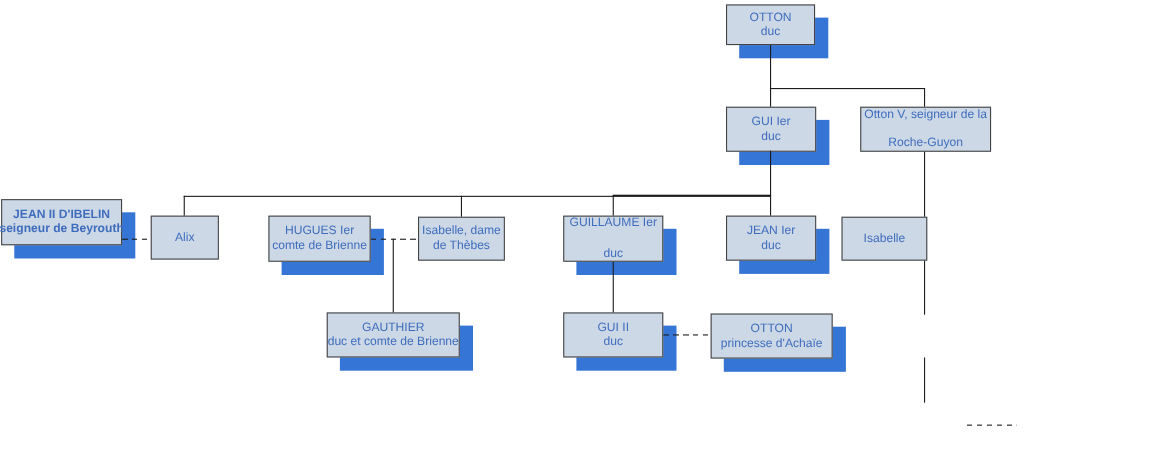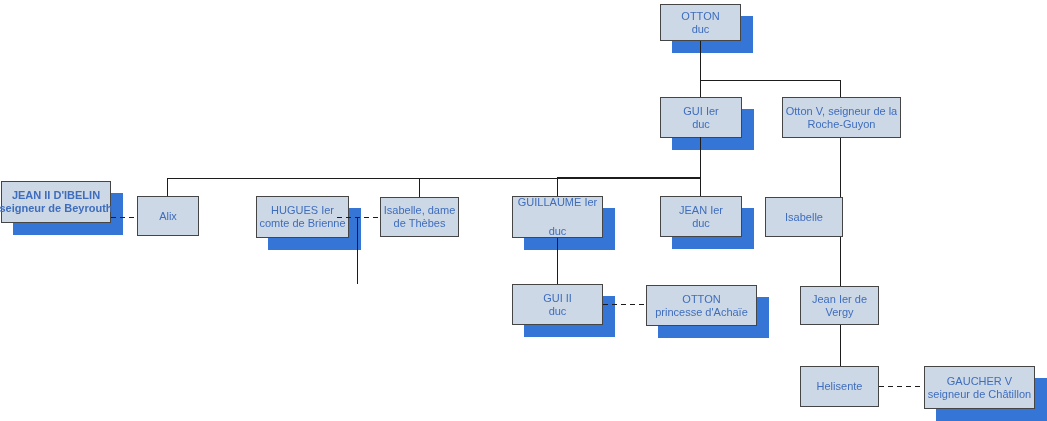--- a/index.html
+++ b/index.html
@@ -62,35 +62,35 @@
   <div class="node has-shadow" style="left:660px;top:4px;width:81px;height:37px;">
     <span>OTTON</span>
     <span>duc</span>
   </div>
 
   <div class="node has-shadow" style="left:660px;top:97px;width:82px;height:41px;">
     <span>GUI Ier</span>
     <span>duc</span>
   </div>
 
-  <div class="node" style="left:782px;top:97px;width:119px;height:41px;">
+  <div class="node" style="left:782px;top:97px;width:119px;height:41px;justify-content:space-between;">
     <span>Otton V, seigneur de la</span>
     <span>Roche-Guyon</span>
   </div>
 
   <div class="node has-shadow" style="left:1px;top:181px;width:110px;height:42px;font-weight:bold;">
     <span>JEAN II D'IBELIN</span>
     <span>seigneur de Beyrouth</span>
   </div>
 
   <div class="node" style="left:137px;top:196px;width:62px;height:40px;">
     <span>Alix</span>
   </div>
 
-  <div class="node has-shadow" style="left:256px;top:196px;width:93px;height:42px;">
+  <div class="node has-shadow" style="left:244px;top:196px;width:93px;height:42px;">
     <span>HUGUES Ier</span>
     <span>comte de Brienne</span>
   </div>
 
   <div class="node" style="left:380px;top:197px;width:79px;height:40px;">
     <span>Isabelle, dame</span>
     <span>de Thèbes</span>
   </div>
 
   <div class="node has-shadow" style="left:512px;top:196px;width:91px;height:42px;gap:16px;">
@@ -100,44 +100,37 @@
 
   <div class="node has-shadow" style="left:660px;top:196px;width:82px;height:41px;">
     <span>JEAN Ier</span>
     <span>duc</span>
   </div>
 
   <div class="node" style="left:765px;top:197px;width:78px;height:40px;">
     <span>Isabelle</span>
   </div>
 
+  <div class="node has-shadow" style="left:297px;top:284px;width:121px;height:41px;">
+    <span>GAUTHIER</span>
+    <span>duc et comte de Brienne</span>
+  </div>
 
   <div class="node has-shadow" style="left:512px;top:284px;width:91px;height:41px;">
     <span>GUI II</span>
     <span>duc</span>
   </div>
 
   <div class="node has-shadow" style="left:646px;top:285px;width:111px;height:41px;">
     <span>OTTON</span>
     <span>princesse d'Achaïe</span>
   </div>
 
-  <div class="node" style="left:800px;top:286px;width:79px;height:39px;">
-    <span>Jean Ier de</span>
-    <span>Vergy</span>
-  </div>
 
-  <div class="node" style="left:800px;top:366px;width:79px;height:41px;">
-    <span>Helisente</span>
-  </div>
 
-  <div class="node has-shadow" style="left:924px;top:366px;width:111px;height:43px;">
-    <span>GAUCHER V</span>
-    <span>seigneur de Châtillon</span>
-  </div>
 
   <div class="vline" style="left:700px;top:41px;height:56px;"></div>
   <div class="hline" style="left:700px;top:80px;width:140px;"></div>
   <div class="vline" style="left:840px;top:80px;height:17px;"></div>
 
   <div class="vline" style="left:700px;top:137px;height:59px;"></div>
   <div class="hline" style="left:167px;top:178px;width:391px;"></div>
   <div class="hline thick" style="left:557px;top:177px;width:144px;"></div>
   <div class="vline" style="left:167px;top:178px;height:18px;"></div>
   <div class="vline" style="left:419px;top:178px;height:19px;"></div>

